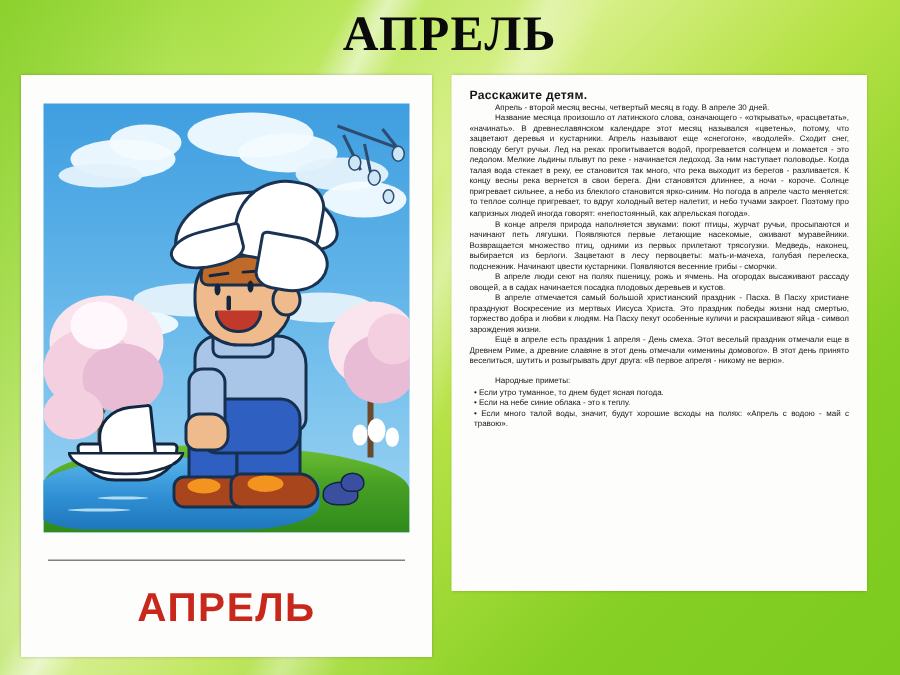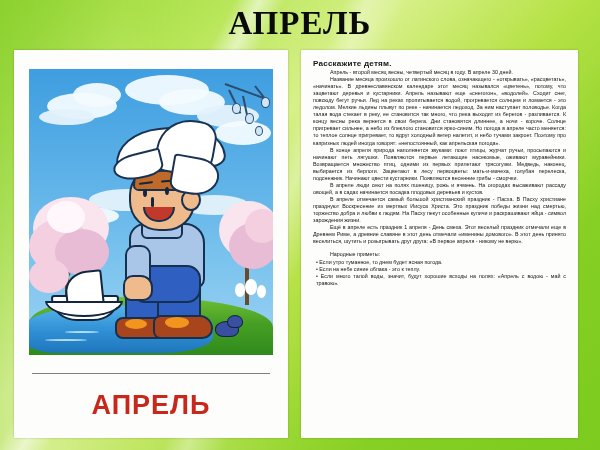--- a/index.html
+++ b/index.html
@@ -25,21 +25,21 @@
     font-weight:bold;font-size:33px;letter-spacing:1px;
     color:#0a0a0a;line-height:42px;
     z-index:5;
   }
   
   .card{
     position:absolute;background:#fdfdfb;
     box-shadow:0 0 2px rgba(0,0,0,.22);
   }
   .card-left{left:14px;top:50px;width:274px;height:388px;}
-  .card-right{left:301px;top:50px;width:277px;height:388px;}
+  .card-right{left:301px;top:50px;width:277px;height:344px;}
 
   
   .illo{
     position:absolute;left:15px;top:19px;width:244px;height:286px;
     overflow:hidden;
     background:linear-gradient(180deg,#3f9ee0 0%,#5fb3e8 40%,#7cc4ee 68%,#9ed2f2 100%);
   }
   .illo *{position:absolute;}
   .cloud{background:#f3fbff;border-radius:50%;opacity:.95;}
   .cloud.s2{background:#e4f2fb;}

